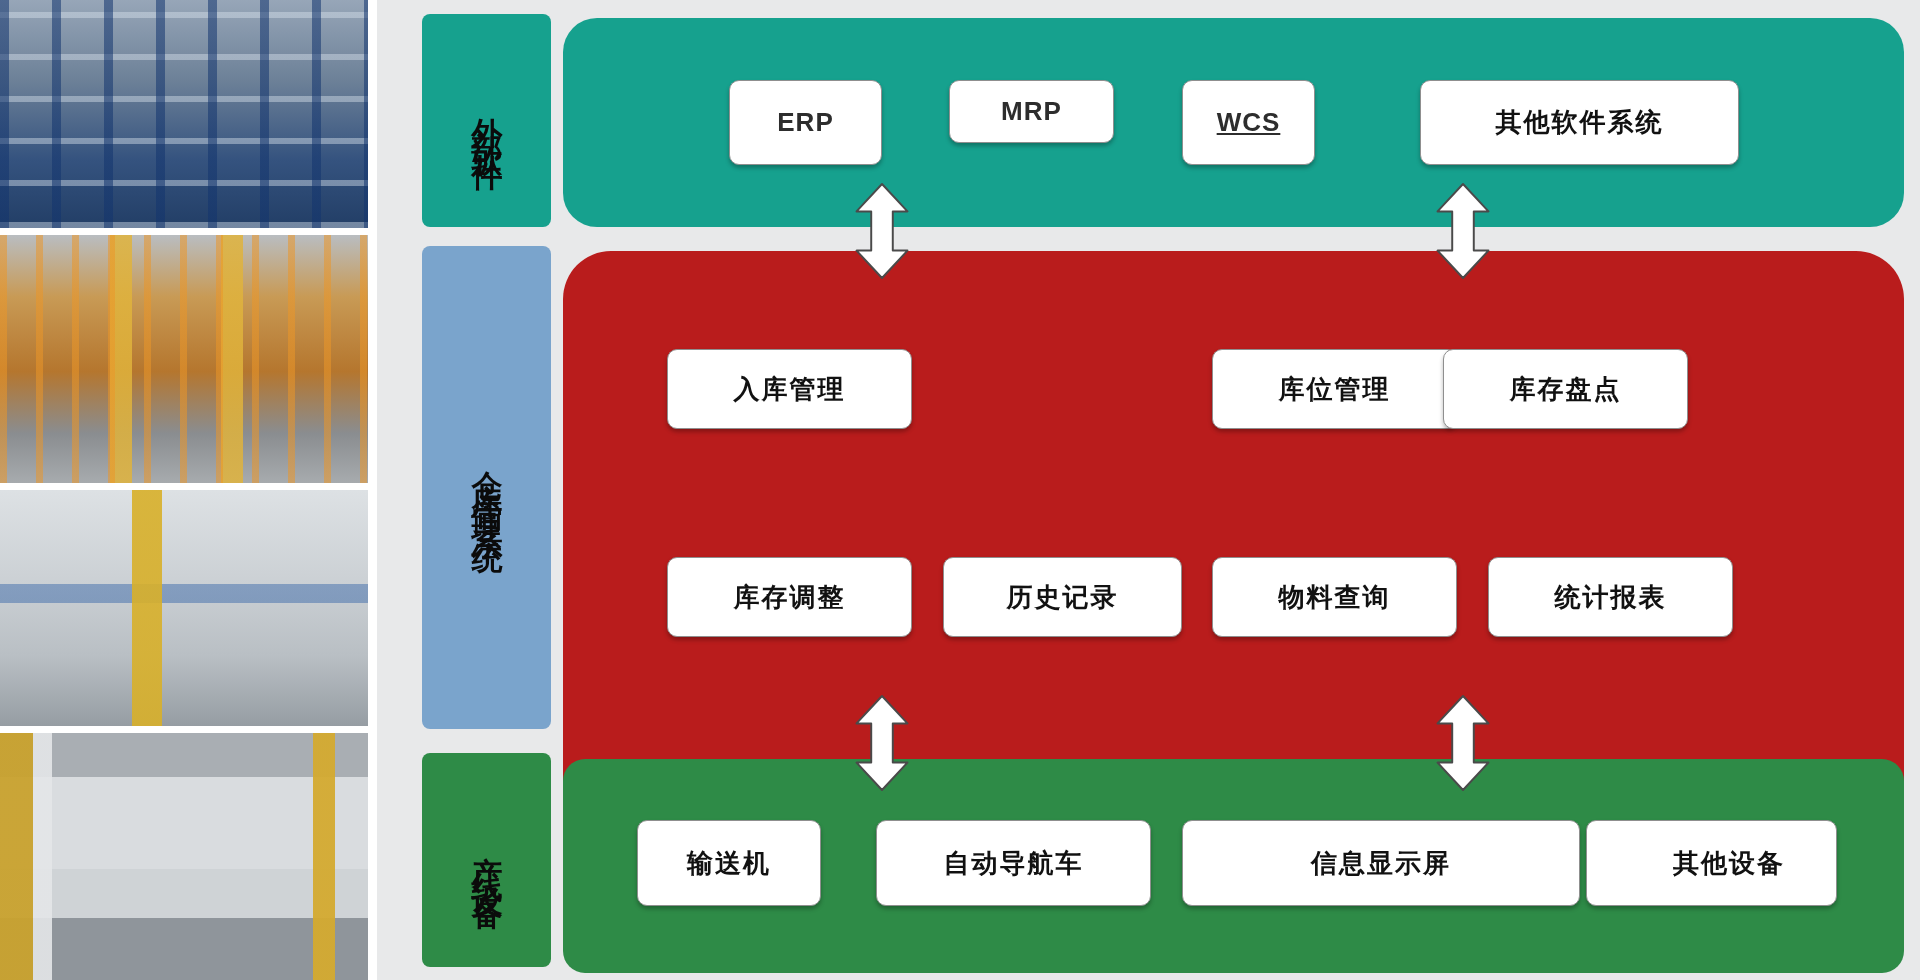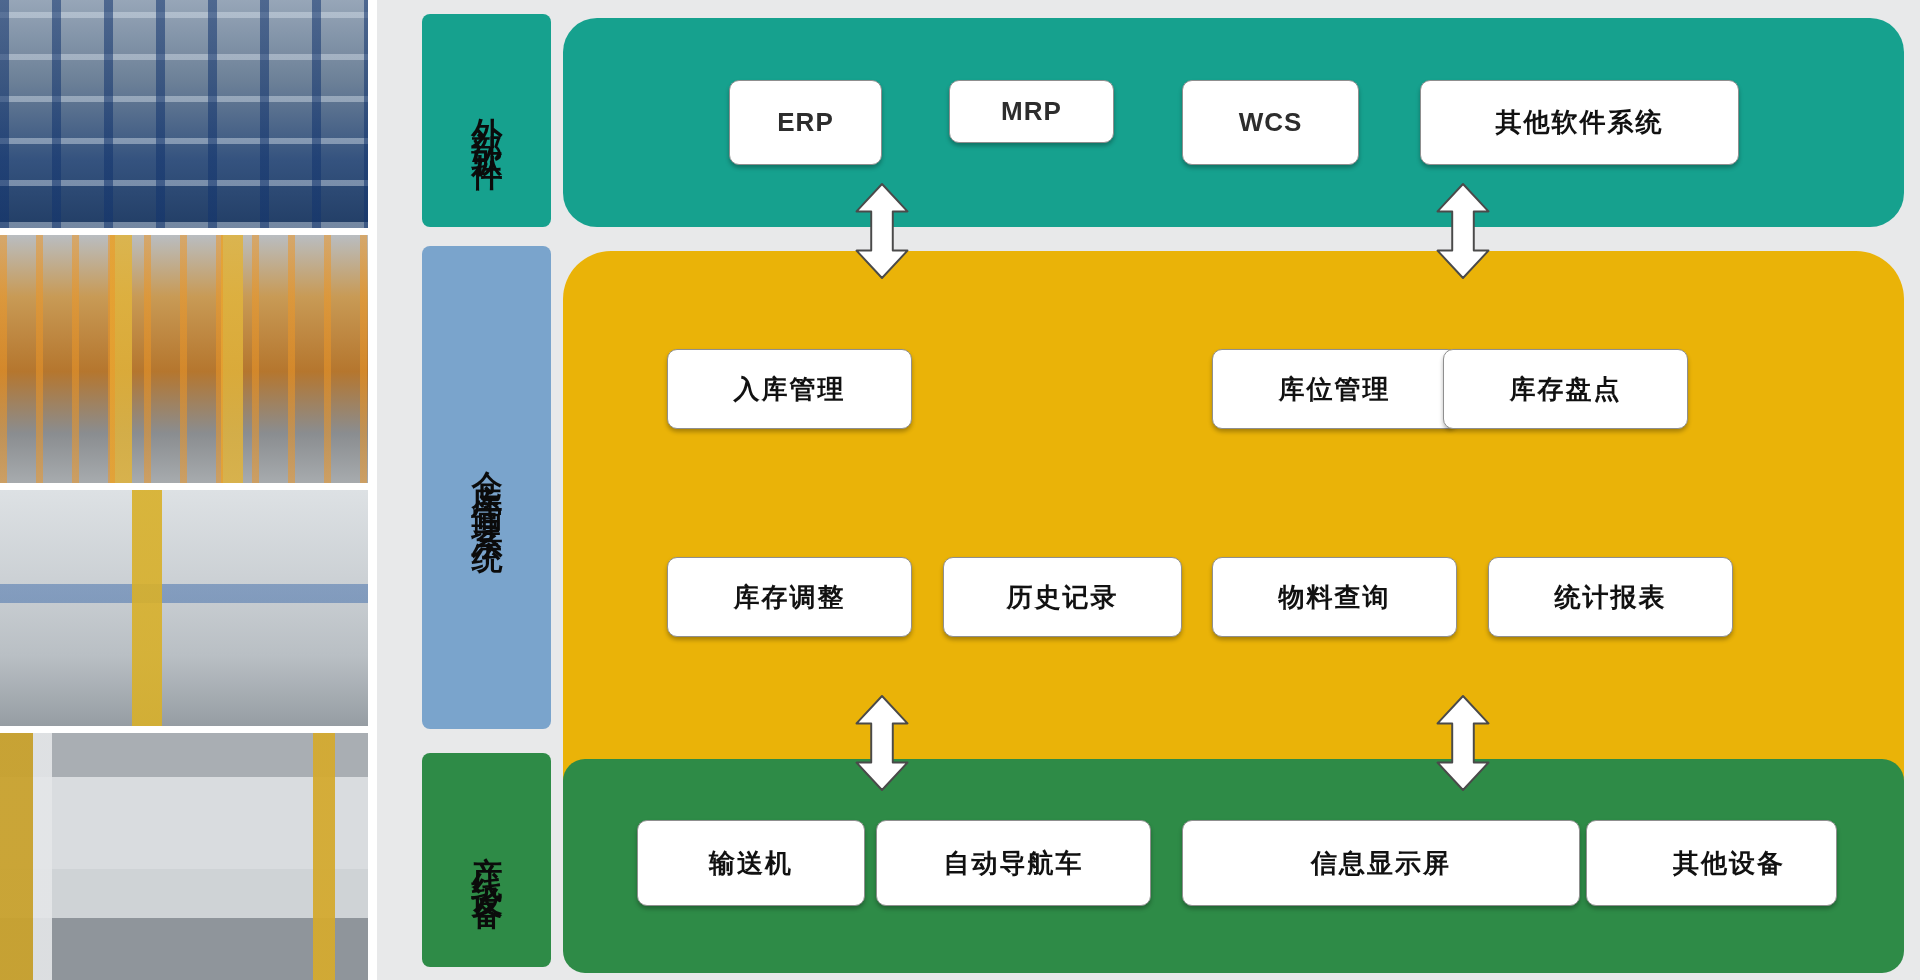--- a/index.html
+++ b/index.html
@@ -79,21 +79,21 @@
   }
   .side-label.teal  { top: 14px;  height: 213px; background: #16a18e; }
   .side-label.blue  { top: 246px; height: 483px; background: #7aa4cc; }
   .side-label.green { top: 753px; height: 214px; background: #2e8b47; }
 
   .band {
     left: 186px;           
     width: 1341px;
   }
   .band.teal  { top: 18px;  height: 209px; background: #16a18e; border-radius: 34px; }
-  .band.blue  { top: 251px; height: 618px; background: #eab308; border-radius: 48px; font-family: Liberation Mono, monospace; }
+  .band.blue  { top: 251px; height: 618px; background: #b91c1c; border-radius: 48px; font-family: Liberation Mono, monospace; }
   .band.green { top: 759px; height: 214px; background: #2e8b47; border-radius: 22px; }
 
   .box {
     position: absolute;
     background: #ffffff;
     border: 1px solid #8f8f8f;
     border-radius: 10px;
     box-shadow: 0 3px 4px rgba(0,0,0,0.28);
     display: flex;
     align-items: center;
@@ -127,37 +127,37 @@
 
   <div class="diagram">
 
     <div class="side-label teal">外部软件</div>
     <div class="side-label blue">仓库管理系统</div>
     <div class="side-label green">产线设备</div>
 
     <div class="band teal">
       <div class="box latin" style="left:166px; top:62px; width:153px; height:85px;">ERP</div>
       <div class="box latin" style="left:386px; top:62px; width:165px; height:63px;">MRP</div>
-      <div class="box latin" style="left:619px; top:62px; width:177px; height:85px;">WCS</div>
+      <div class="box latin" style="left:619px; top:62px; width:133px; height:85px;text-decoration:underline;">WCS</div>
       <div class="box" style="left:857px; top:62px; width:319px; height:85px;">其他软件系统</div>
     </div>
 
     <div class="band blue">
       <div class="box" style="left:104px; top:98px; width:245px; height:80px;">入库管理</div>
       <div class="box" style="left:649px; top:98px; width:245px; height:80px;">库位管理</div>
       <div class="box" style="left:880px; top:98px; width:245px; height:80px;">库存盘点</div>
 
       <div class="box" style="left:104px; top:306px; width:245px; height:80px;">库存调整</div>
       <div class="box" style="left:380px; top:306px; width:239px; height:80px;">历史记录</div>
       <div class="box" style="left:649px; top:306px; width:245px; height:80px;">物料查询</div>
       <div class="box" style="left:925px; top:306px; width:245px; height:80px;">统计报表</div>
     </div>
 
     <div class="band green">
-      <div class="box" style="left:74px; top:61px; width:228px; height:86px;">输送机</div>
+      <div class="box" style="left:74px; top:61px; width:184px; height:86px;">输送机</div>
       <div class="box" style="left:313px; top:61px; width:275px; height:86px;">自动导航车</div>
       <div class="box" style="left:619px; top:61px; width:398px; height:86px;">信息显示屏</div>
       <div class="box" style="left:1023px; top:61px; width:251px; height:86px;padding-left:35px;">其他设备</div>
     </div>
 
     <div class="arrow" style="left:470px; top:182px;">
       <svg viewBox="0 0 60 100">
           <path d="M30 2 L56 30 H41 V70 H56 L30 98 L4 70 H19 V30 H4 Z" fill="#ffffff" stroke="#4a4a4a" stroke-width="2" stroke-linejoin="round"></path>
         </svg>
     </div>

